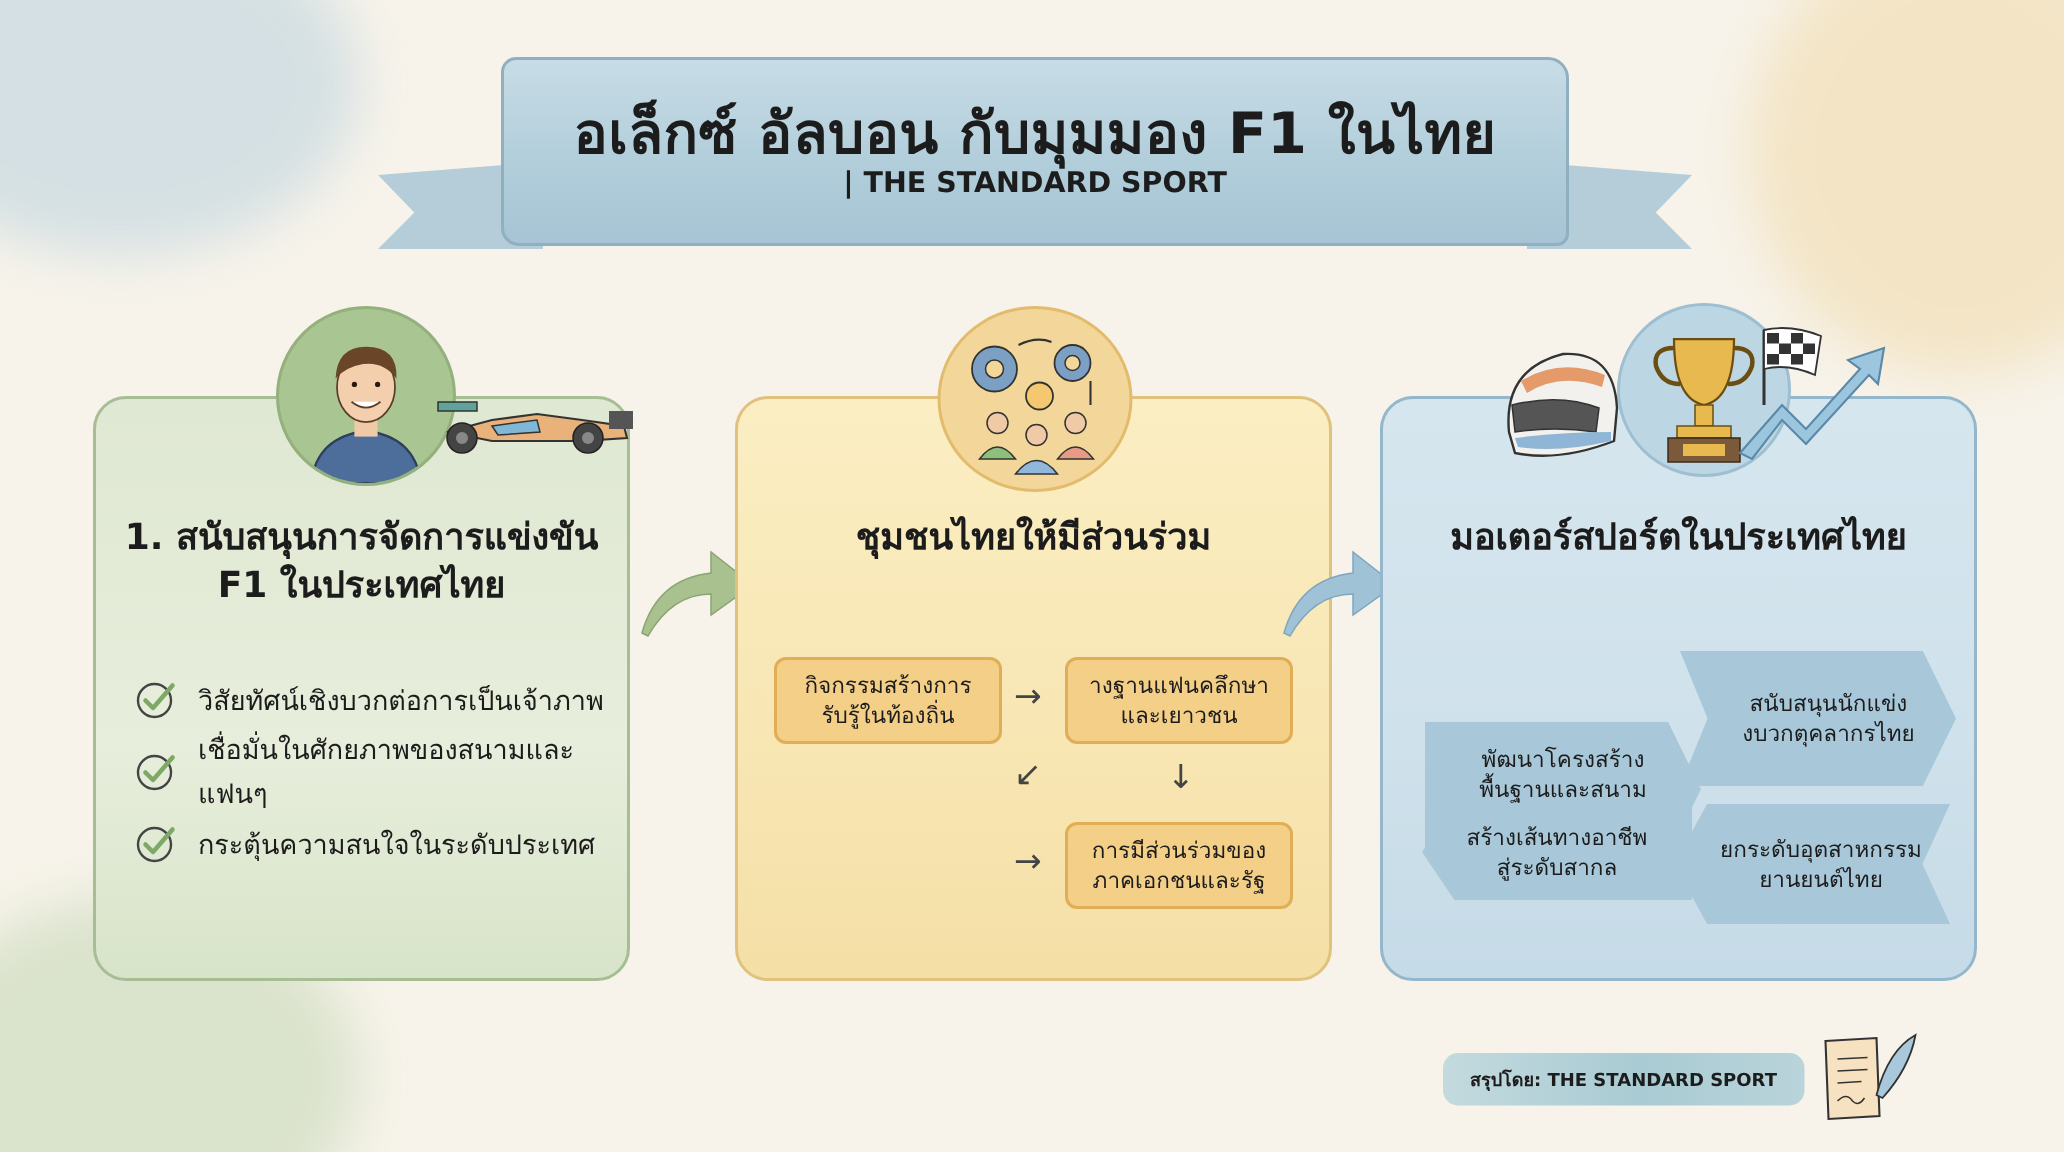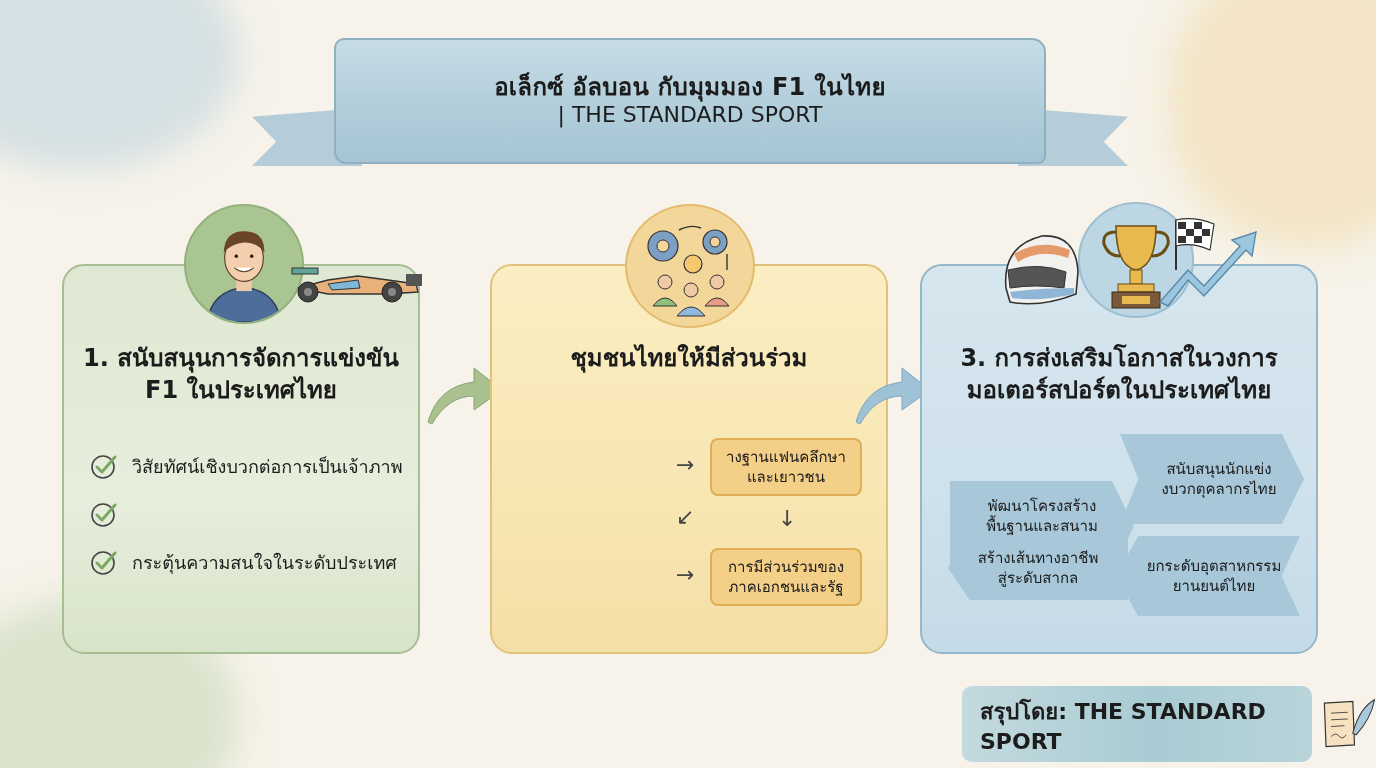--- a/index.html
+++ b/index.html
@@ -20,22 +20,22 @@
   .ribbon-wrap { position: absolute; left: 252px; top: 38px; width: 876px; height: 140px; }
   .ribbon-tail { position: absolute; top: 70px; width: 110px; height: 58px; background: #a9c6d6; opacity:.85; }
   .ribbon-tail.left { left: 0; clip-path: polygon(0 15%, 100% 0, 100% 100%, 0 100%, 22% 58%); }
   .ribbon-tail.right { right: 0; clip-path: polygon(0 0, 100% 15%, 78% 58%, 100% 100%, 0 100%); }
   .ribbon-main {
     position: absolute; left: 82px; top: 0; width: 712px; height: 126px;
     background: linear-gradient(180deg, #c7dce6 0%, #b2cedb 55%, #a6c4d3 100%);
     border: 2px solid #8fb0c1; border-radius: 10px 14px 8px 12px;
     display: flex; flex-direction: column; align-items: center; justify-content: center;
   }
-  .title-main { font-size: 24px; font-weight: bold; letter-spacing: .3px; line-height: 1.15; }
-  .title-sub { font-size: 22px; font-weight: normal; line-height: 1.2; }
+  .title-main { font-size: 38px; font-weight: bold; letter-spacing: .3px; line-height: 1.15; }
+  .title-sub { font-size: 19px; font-weight: bold; line-height: 1.2; }
 
   
   .panel { position: absolute; border-radius: 22px; border: 2px solid; }
   .panel.green { left: 62px; top: 264px; width: 358px; height: 390px; background: linear-gradient(180deg,#dfe8d2,#e7eedc 60%,#d8e4c9); border-color: #a7bd94; }
   .panel.yellow { left: 490px; top: 264px; width: 398px; height: 390px; background: linear-gradient(180deg,#fbeec3,#f8e6b3 60%,#f4dfa6); border-color: #e0c27d; }
   .panel.blue { left: 920px; top: 264px; width: 398px; height: 390px; background: linear-gradient(180deg,#d6e6ef,#cfe1eb 60%,#c5dbe7); border-color: #94b7cb; }
 
   .medallion { position: absolute; border-radius: 50%; display: flex; align-items: center; justify-content: center; }
   .med-green { left: 184px; top: 204px; width: 120px; height: 120px; background: #a9c591; border: 2px solid #93b07d; overflow: hidden; }
   .med-yellow { left: 625px; top: 204px; width: 130px; height: 124px; background: #f3d79a; border: 2px solid #e3bb6c; }
@@ -72,21 +72,21 @@
   .chev.l1 { clip-path: polygon(12% 0, 100% 0, 100% 100%, 12% 100%, 0 50%); }
   .chev.l2 { clip-path: polygon(12% 0, 100% 0, 90% 50%, 100% 100%, 12% 100%, 0 50%); }
 
   
   .connector { position: absolute; }
 
   
   .summary-wrap { position: absolute; left: 962px; top: 686px; display: flex; align-items: center; }
   .summary-badge {
     background: linear-gradient(90deg,#c3dade,#a9cbd3 55%,#b9d4da);
-    border-radius: 10px; padding: 8px 18px; font-size: 22px; font-weight: bold;
+    border-radius: 10px; padding: 8px 18px; font-size: 12px; font-weight: bold;
   }
   .scroll-icon { margin-left: 4px; }
 </style>
 </head>
 <body>
 
 <div class="blob tl"></div>
 <div class="blob tr"></div>
 <div class="blob bl"></div>
 
@@ -110,20 +110,21 @@
           <circle cx="13" cy="15" r="11" fill="none" stroke="#444" stroke-width="1.6"></circle>
           <path d="M7 15 L12 20 L25 5" fill="none" stroke="#7ea866" stroke-width="3" stroke-linecap="round" stroke-linejoin="round"></path>
         </svg>
       <span>วิสัยทัศน์เชิงบวกต่อการเป็นเจ้าภาพ</span>
     </li>
     <li class="check-item">
       <svg class="check-icon" viewBox="0 0 28 28">
           <circle cx="13" cy="15" r="11" fill="none" stroke="#444" stroke-width="1.6"></circle>
           <path d="M7 15 L12 20 L25 5" fill="none" stroke="#7ea866" stroke-width="3" stroke-linecap="round" stroke-linejoin="round"></path>
         </svg>
+      <span>เชื่อมั่นในศักยภาพของสนามและแฟนๆ</span>
     </li>
     <li class="check-item">
       <svg class="check-icon" viewBox="0 0 28 28">
           <circle cx="13" cy="15" r="11" fill="none" stroke="#444" stroke-width="1.6"></circle>
           <path d="M7 15 L12 20 L25 5" fill="none" stroke="#7ea866" stroke-width="3" stroke-linecap="round" stroke-linejoin="round"></path>
         </svg>
       <span>กระตุ้นความสนใจในระดับประเทศ</span>
     </li>
   </ul>
 </div>
@@ -151,20 +152,24 @@
 </svg>
 
 <svg class="connector" style="left:424px;top:360px" width="80" height="66" viewBox="0 0 80 66">
   <path d="M4 62 Q14 26 50 22 L50 8 L78 30 L50 50 L50 36 Q24 36 8 64 Z" fill="#a9c08f" stroke="#8aa472" stroke-width="1"></path>
 </svg>
 
 <div class="panel yellow">
   <div class="panel-title">
     <div>ชุมชนไทยให้มีส่วนร่วม</div>
   </div>
+  <div class="flow-box" style="left:24px;top:172px">
+      <span style="white-space:pre-line">กิจกรรมสร้างการ
+รับรู้ในท้องถิ่น</span>
+    </div>
   <div class="flow-box" style="left:218px;top:172px">
       <span style="white-space:pre-line">างฐานแฟนคลึกษา
 และเยาวชน</span>
     </div>
   <div class="flow-box" style="left:218px;top:282px">
       <span style="white-space:pre-line">การมีส่วนร่วมของ
 ภาคเอกชนและรัฐ</span>
     </div>
   <div class="flow-arrow" style="left:184px;top:188px">→</div>
   <div class="flow-arrow" style="left:184px;top:298px">→</div>
@@ -191,21 +196,20 @@
     <path d="M42 102 Q56 84 70 102 Z" fill="#90b8dc" stroke="#333"></path>
   </svg>
 </div>
 
 <svg class="connector" style="left:852px;top:360px" width="80" height="66" viewBox="0 0 80 66">
   <path d="M4 62 Q14 26 50 22 L50 8 L78 30 L50 50 L50 36 Q24 36 8 64 Z" fill="#9fc2d7" stroke="#7ea6bf" stroke-width="1"></path>
 </svg>
 
 <div class="panel blue">
   <div class="panel-title">
-    <div>3. การส่งเสริมโอกาสในวงการ</div>
     <div>มอเตอร์สปอร์ตในประเทศไทย</div>
   </div>
   <div class="chev r1" style="left:28px;top:168px;width:184px;height:90px">
       <span style="white-space:pre-line">พัฒนาโครงสร้าง
 พื้นฐานและสนาม
 ฝึกซ้อม</span>
     </div>
   <div class="chev r2" style="left:198px;top:168px;width:184px;height:90px">
       <span style="white-space:pre-line;padding-left:14px">สนับสนุนนักแข่ง
 งบวกตุคลากรไทย</span>

